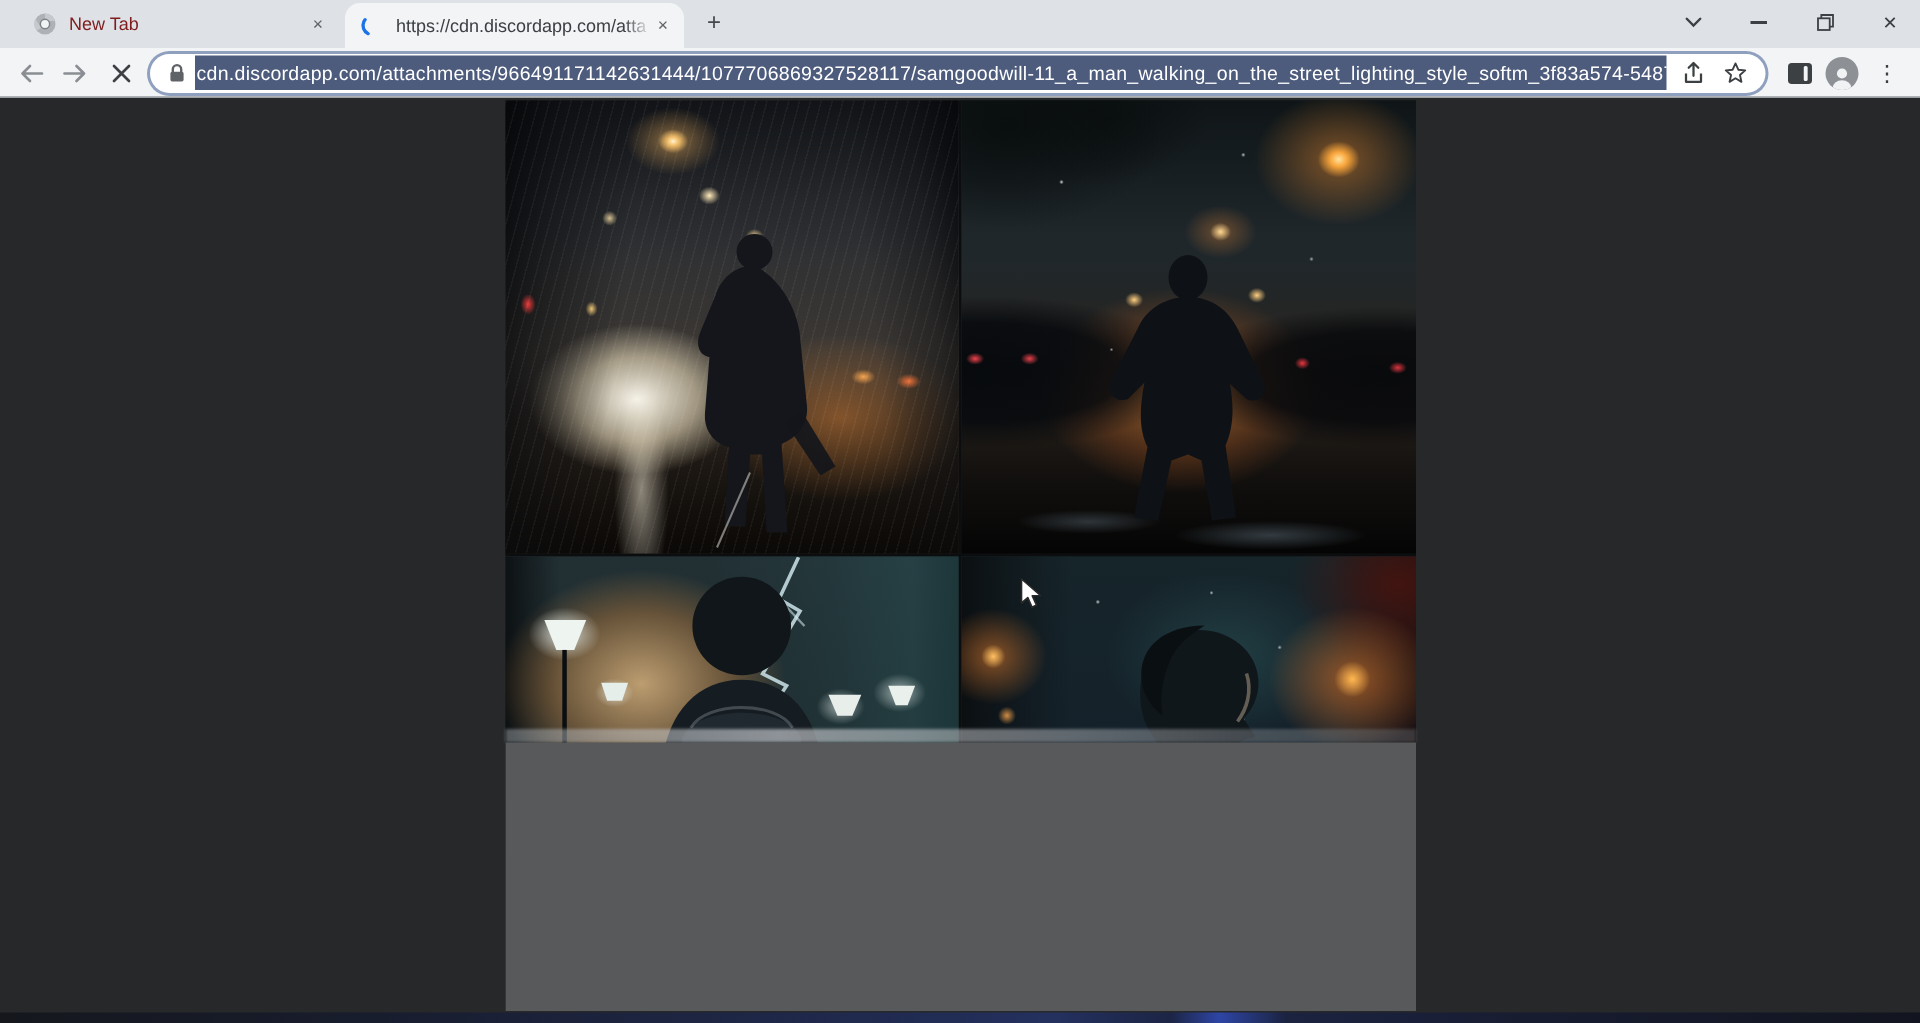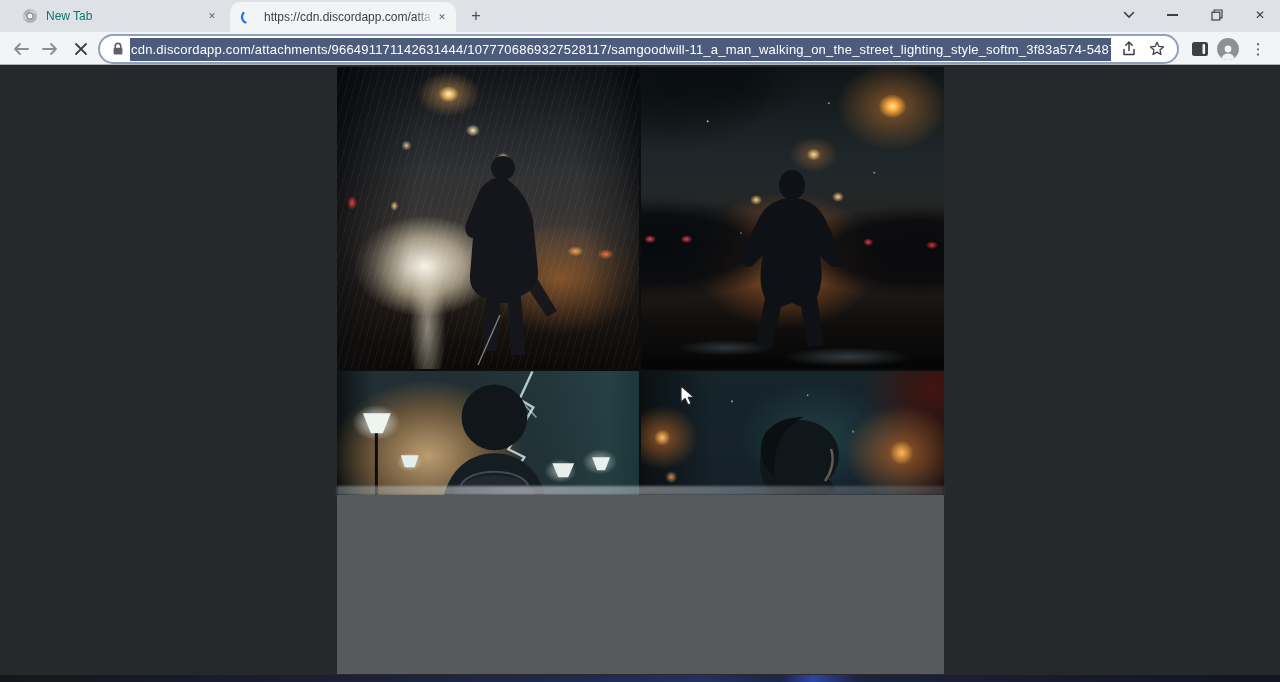--- a/index.html
+++ b/index.html
@@ -7,21 +7,21 @@
   body {
     width:1280px; height:682px; position:relative; overflow:hidden;
     font-family:"Liberation Sans", sans-serif;
     background:#27282a;
   }
 
   
   .tabstrip { position:absolute; top:0; left:0; width:1280px; height:32px; background:#dee1e6; }
   .tab { position:absolute; top:0; height:32px; display:flex; align-items:center; }
   .tab-inactive { left:10px; width:216px; padding:0 6px 0 12px; }
-  .tab-inactive .tab-title { color:#0f766e; }
+  .tab-inactive .tab-title { color:#7f1d1d; }
   .tab-active {
     left:230px; width:226px; top:2px; height:30px; background:#f3f4f6;
     border-radius:10px 10px 0 0; padding:0 6px 0 10px;
   }
   .tab-title {
     flex:1; font-size:12px; color:#3c4043; white-space:nowrap; overflow:hidden;
     margin-left:8px; position:relative;
   }
   .tab-title .fade { position:absolute; right:0; top:0; bottom:0; width:18px; }
   .tab-inactive .fade { background:linear-gradient(90deg, rgba(222,225,230,0), #dee1e6); }

